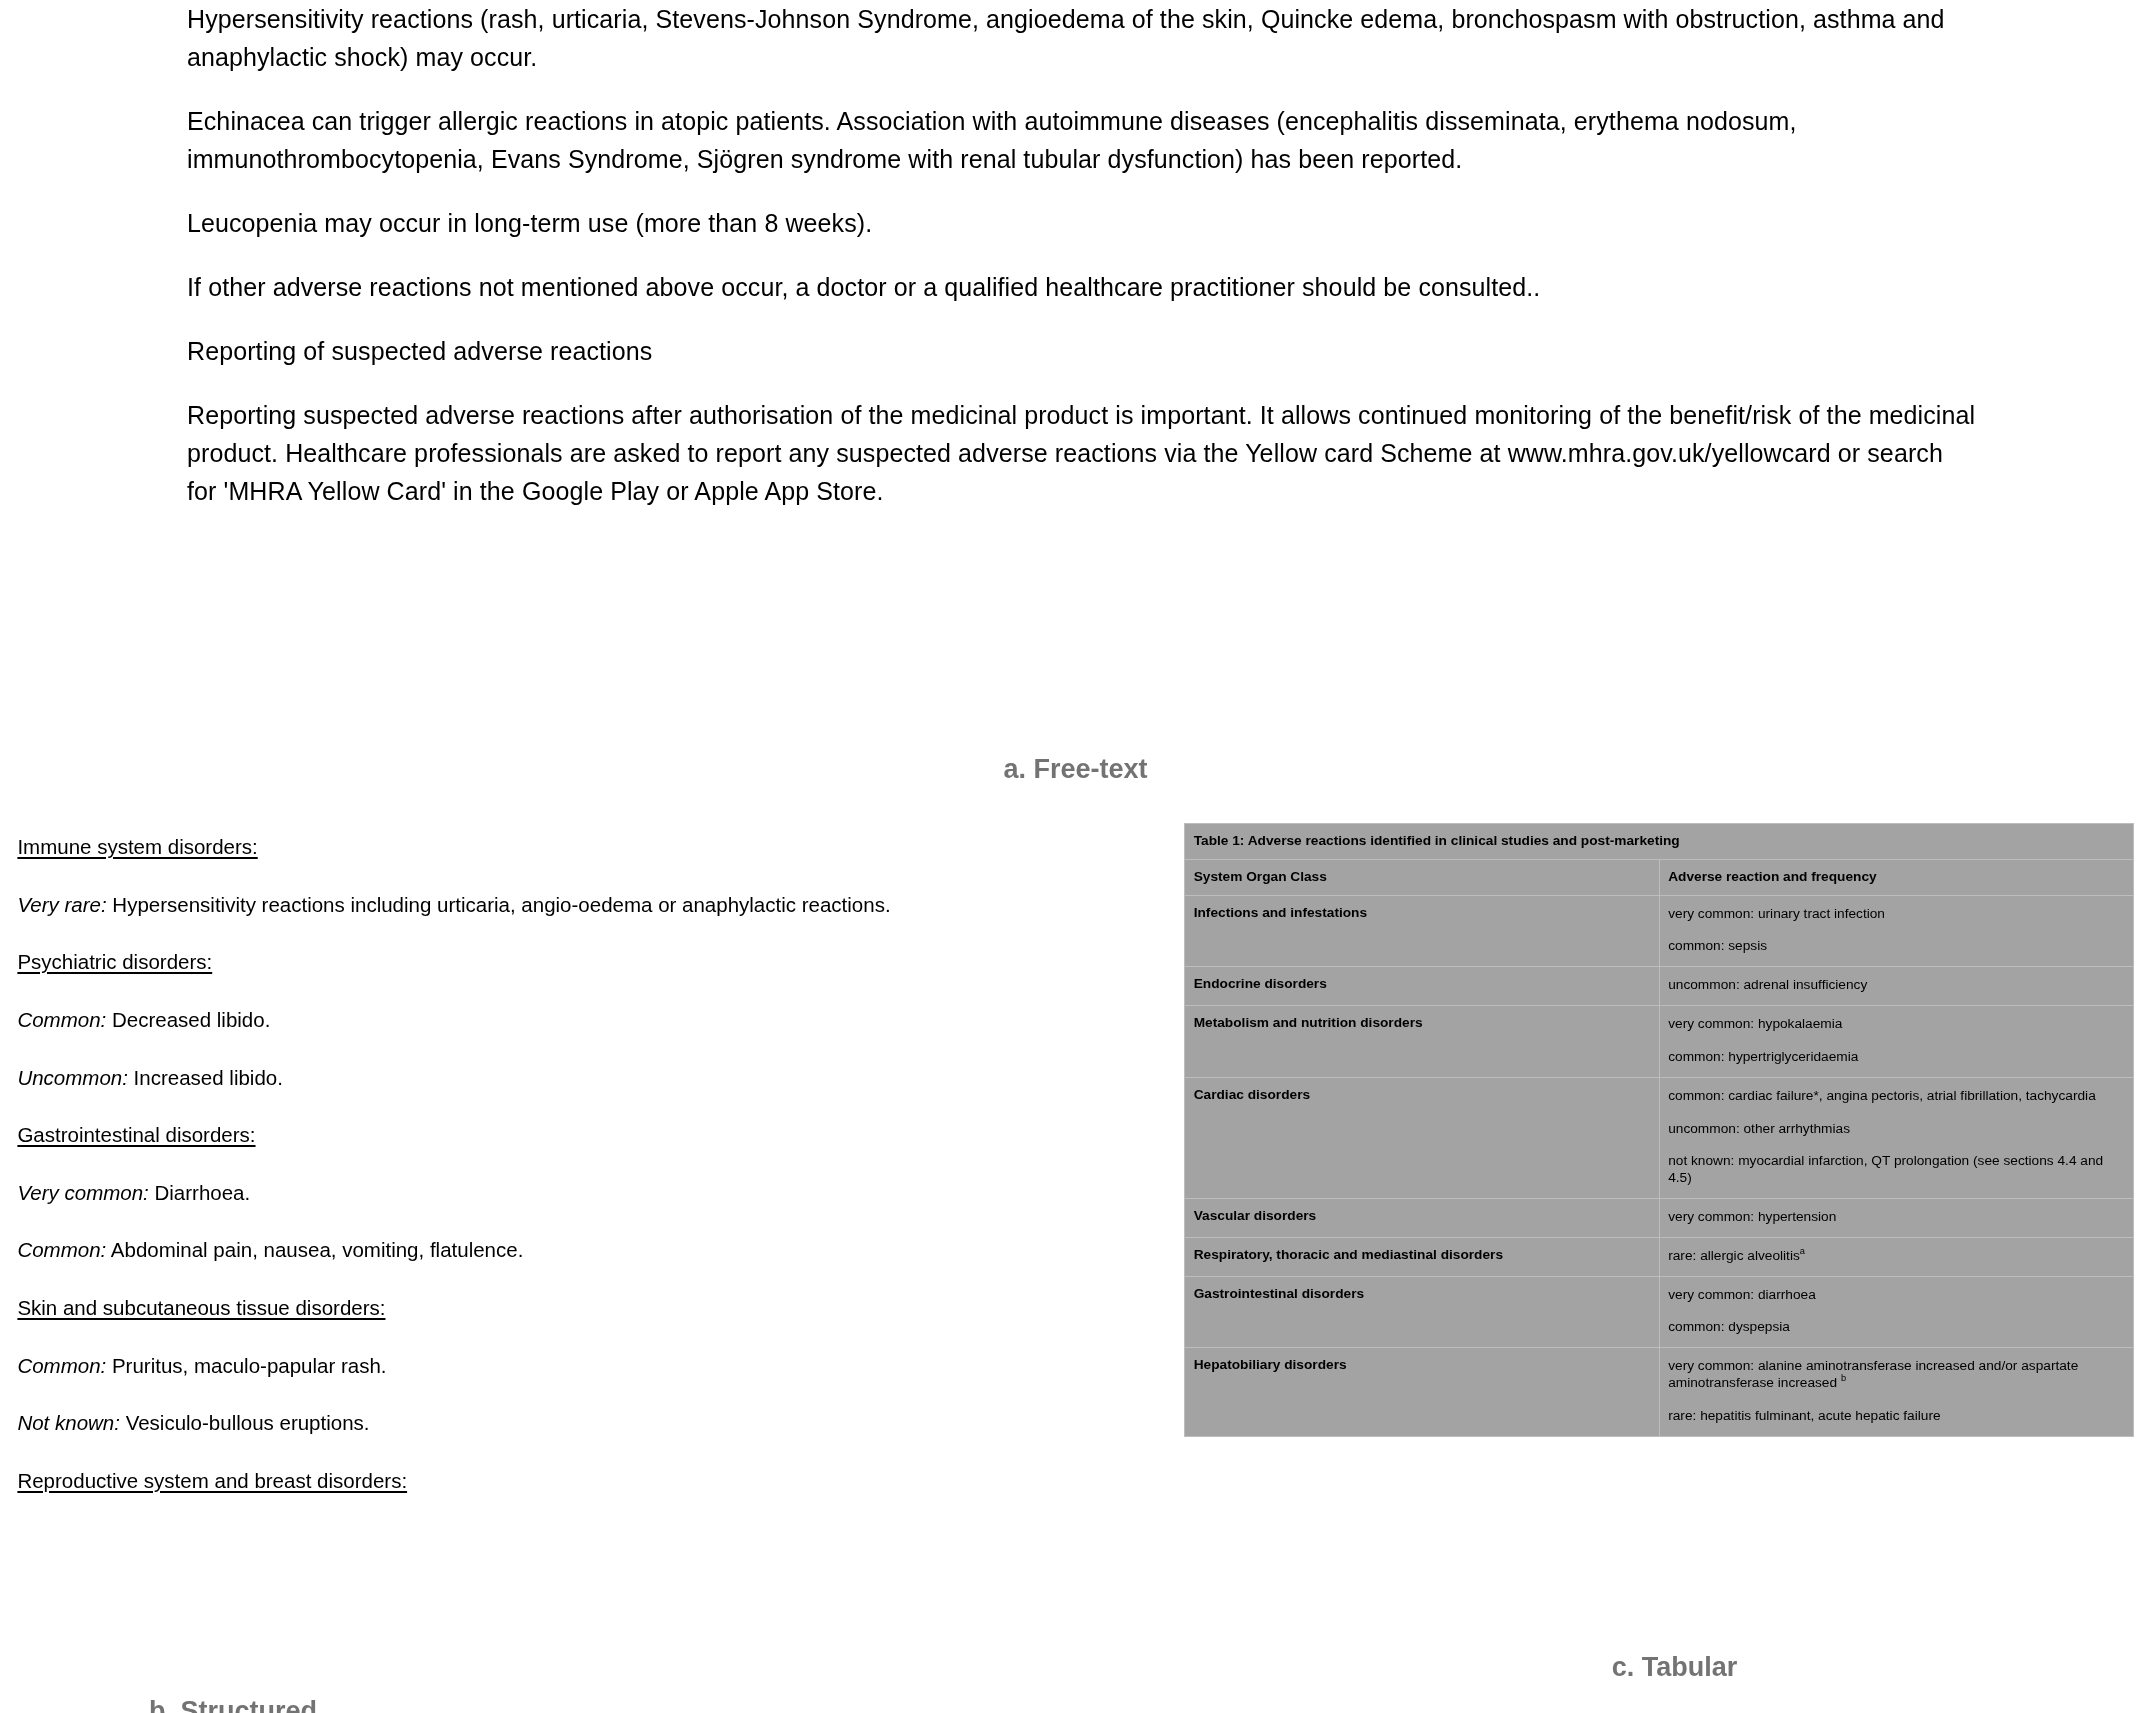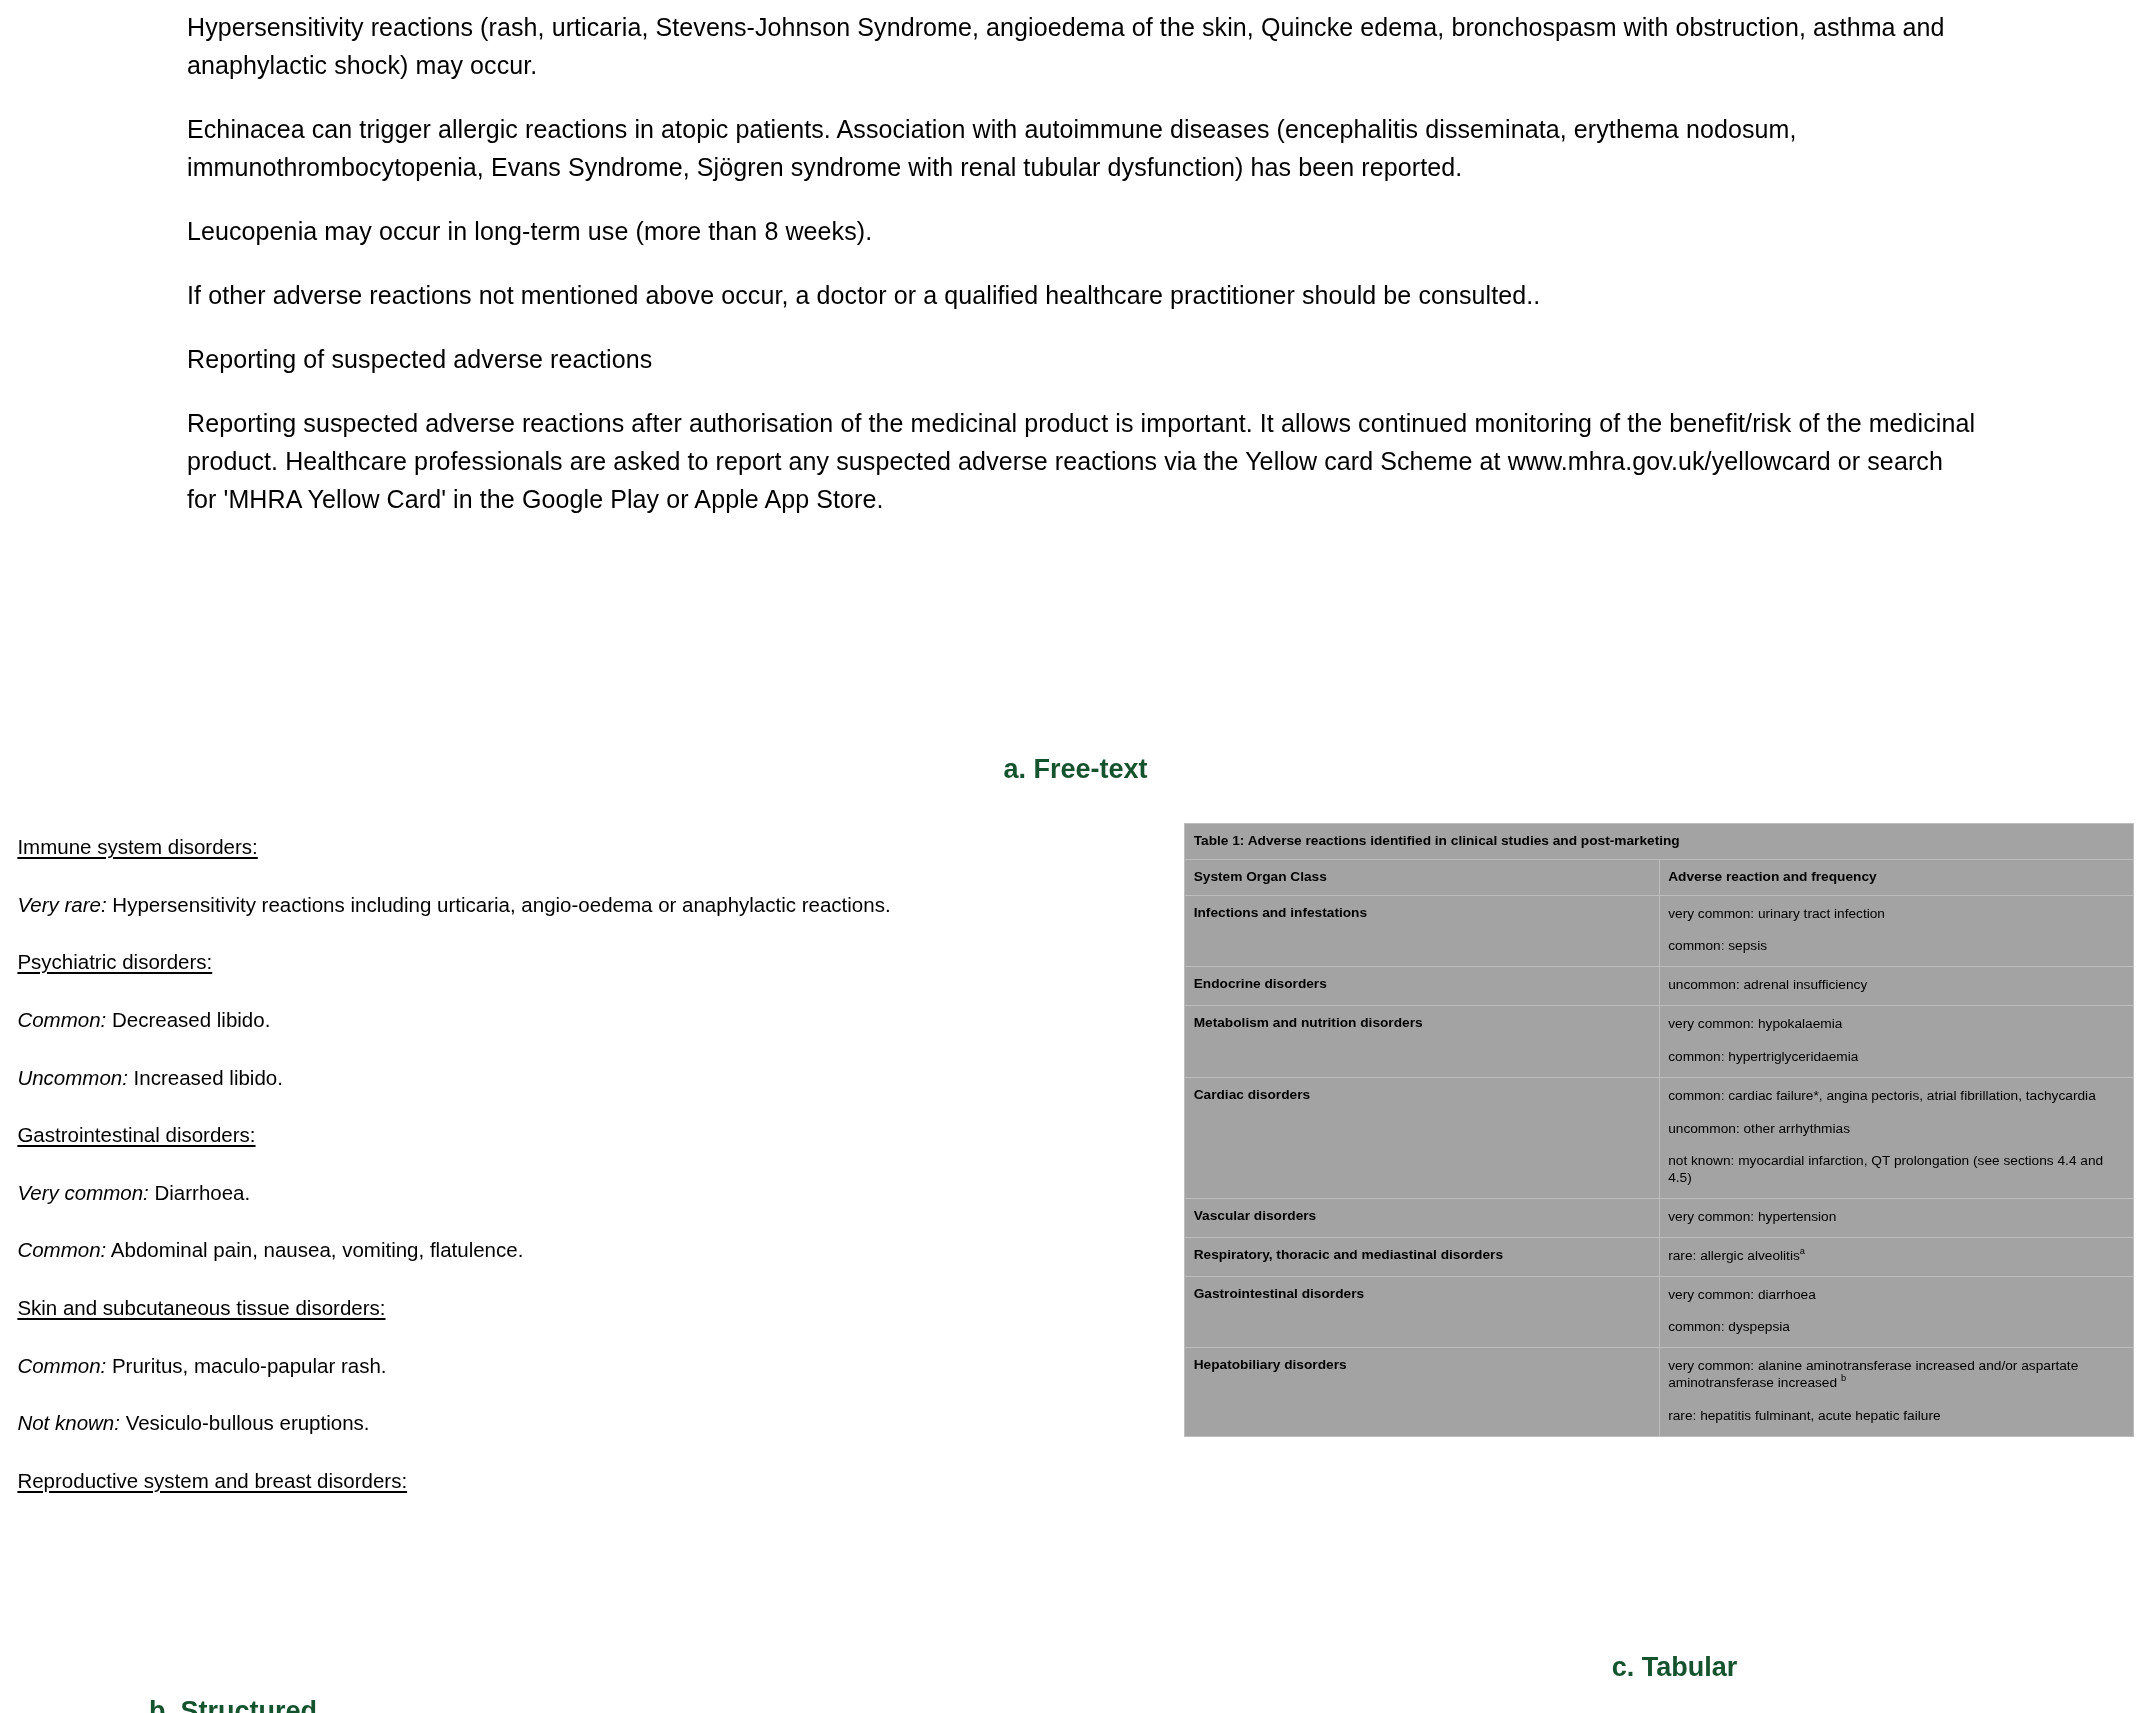--- a/index.html
+++ b/index.html
@@ -14,38 +14,38 @@
     position: relative;
     font-family: "Liberation Sans", sans-serif;
     color: #000000;
     overflow: hidden;
   }
 
   
   #freetext-panel {
     position: absolute;
     left: 187px;
-    top: 8px;
+    top: 0px;
     width: 1792px;
   }
   .ft-para {
     font-size: 25px;
     line-height: 1.52;
     color: #000;
     margin: 0 0 26px 0;
     letter-spacing: 0.1px;
   }
   .ft-para:last-child { margin-bottom: 0; }
 
   
   .panel-caption {
     position: absolute;
     font-size: 27px;
     font-weight: bold;
-    color: #14532d;
+    color: #737373;
     white-space: nowrap;
   }
   #caption-a { left: 0; top: 754px; width: 2151px; text-align: center; }
   #caption-b { left: 149px; top: 1696px; width: 747px; text-align: left; }
   #caption-c { left: 1332px; top: 1652px; width: 685px; text-align: center; }
 
   
   #structured-panel {
     position: absolute;
     left: 17.4px;

